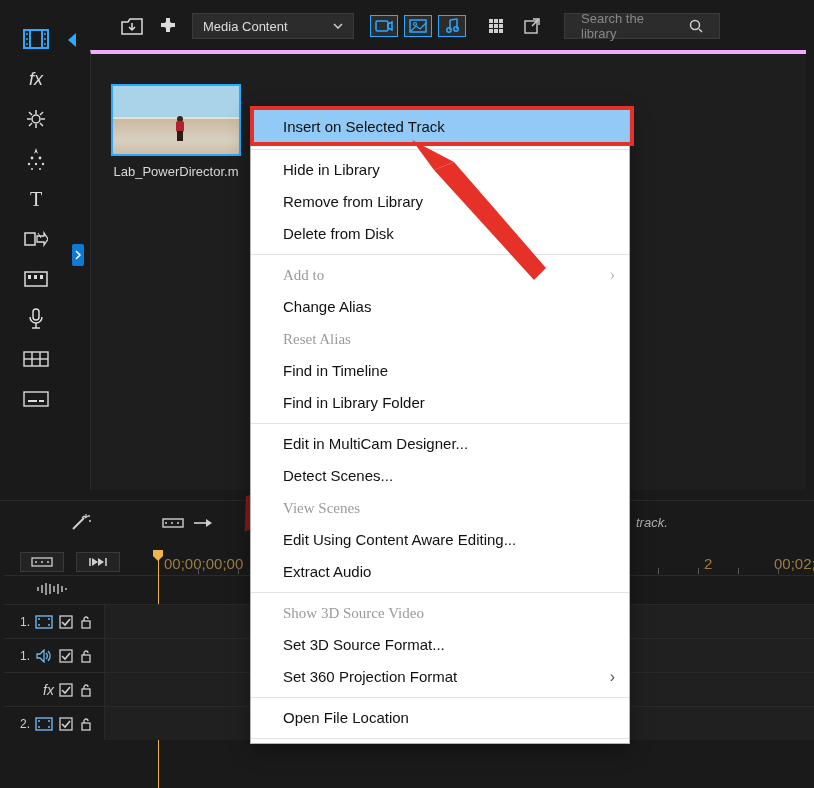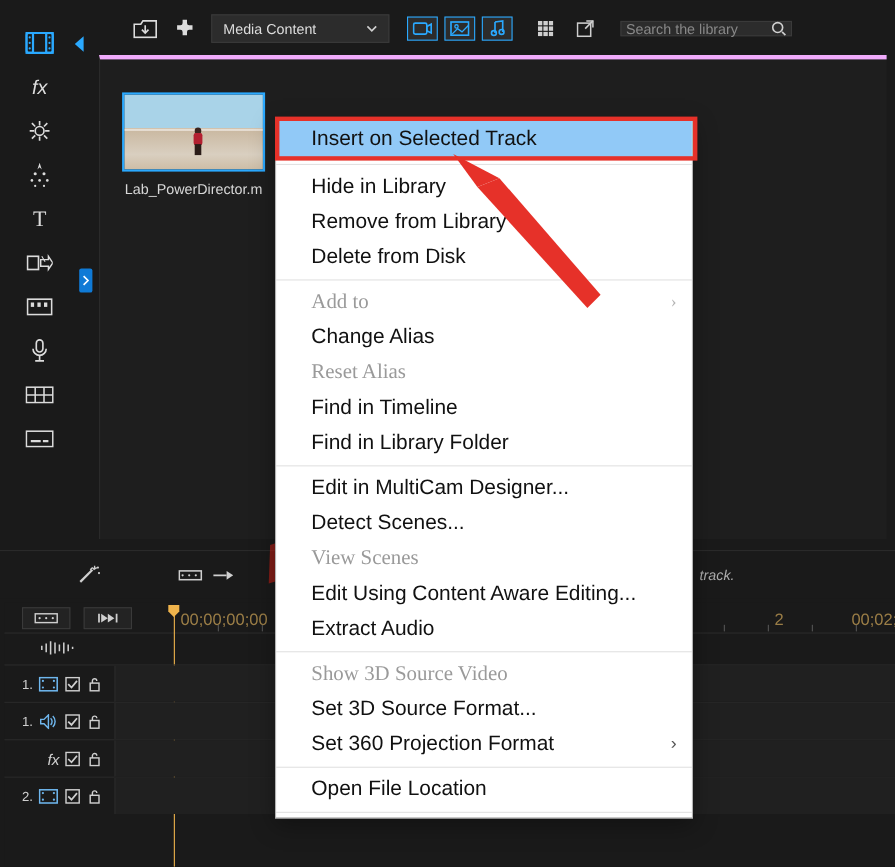--- a/index.html
+++ b/index.html
@@ -106,26 +106,26 @@
     justify-content: center;
     color: #bbb;
   }
   .mode-icon.active {
     color: #2aa9ff;
     border-color: #2aa9ff;
   }
   .search-box {
     margin-left: 8px;
     width: 156px;
-    height: 14px;
+    height: 26px;
     background: #2c2c2c;
     border: 1px solid #3a3a3a;
     display: flex;
     align-items: center;
-    padding: 0 4px;
+    padding: 0 16px;
     color: #888;
     font-size: 13px;
     gap: 8px;
   }
   .search-box .mag {
     color: #bbb;
     display: inline-flex;
   }
 
   
@@ -175,21 +175,21 @@
 
   
   .context-menu {
     position: absolute;
     left: 250px;
     top: 108px;
     width: 380px;
     background: #fff;
     border: 1px solid #b3b3b3;
     box-shadow: 0 6px 20px rgba(0,0,0,.35);
-    font-size: 19px;
+    font-size: 15px;
     color: #111;
     z-index: 10;
   }
   .red-highlight {
     position: absolute;
     left: 250px;
     top: 106px;
     width: 384px;
     height: 40px;
     border: 4px solid #e63129;

